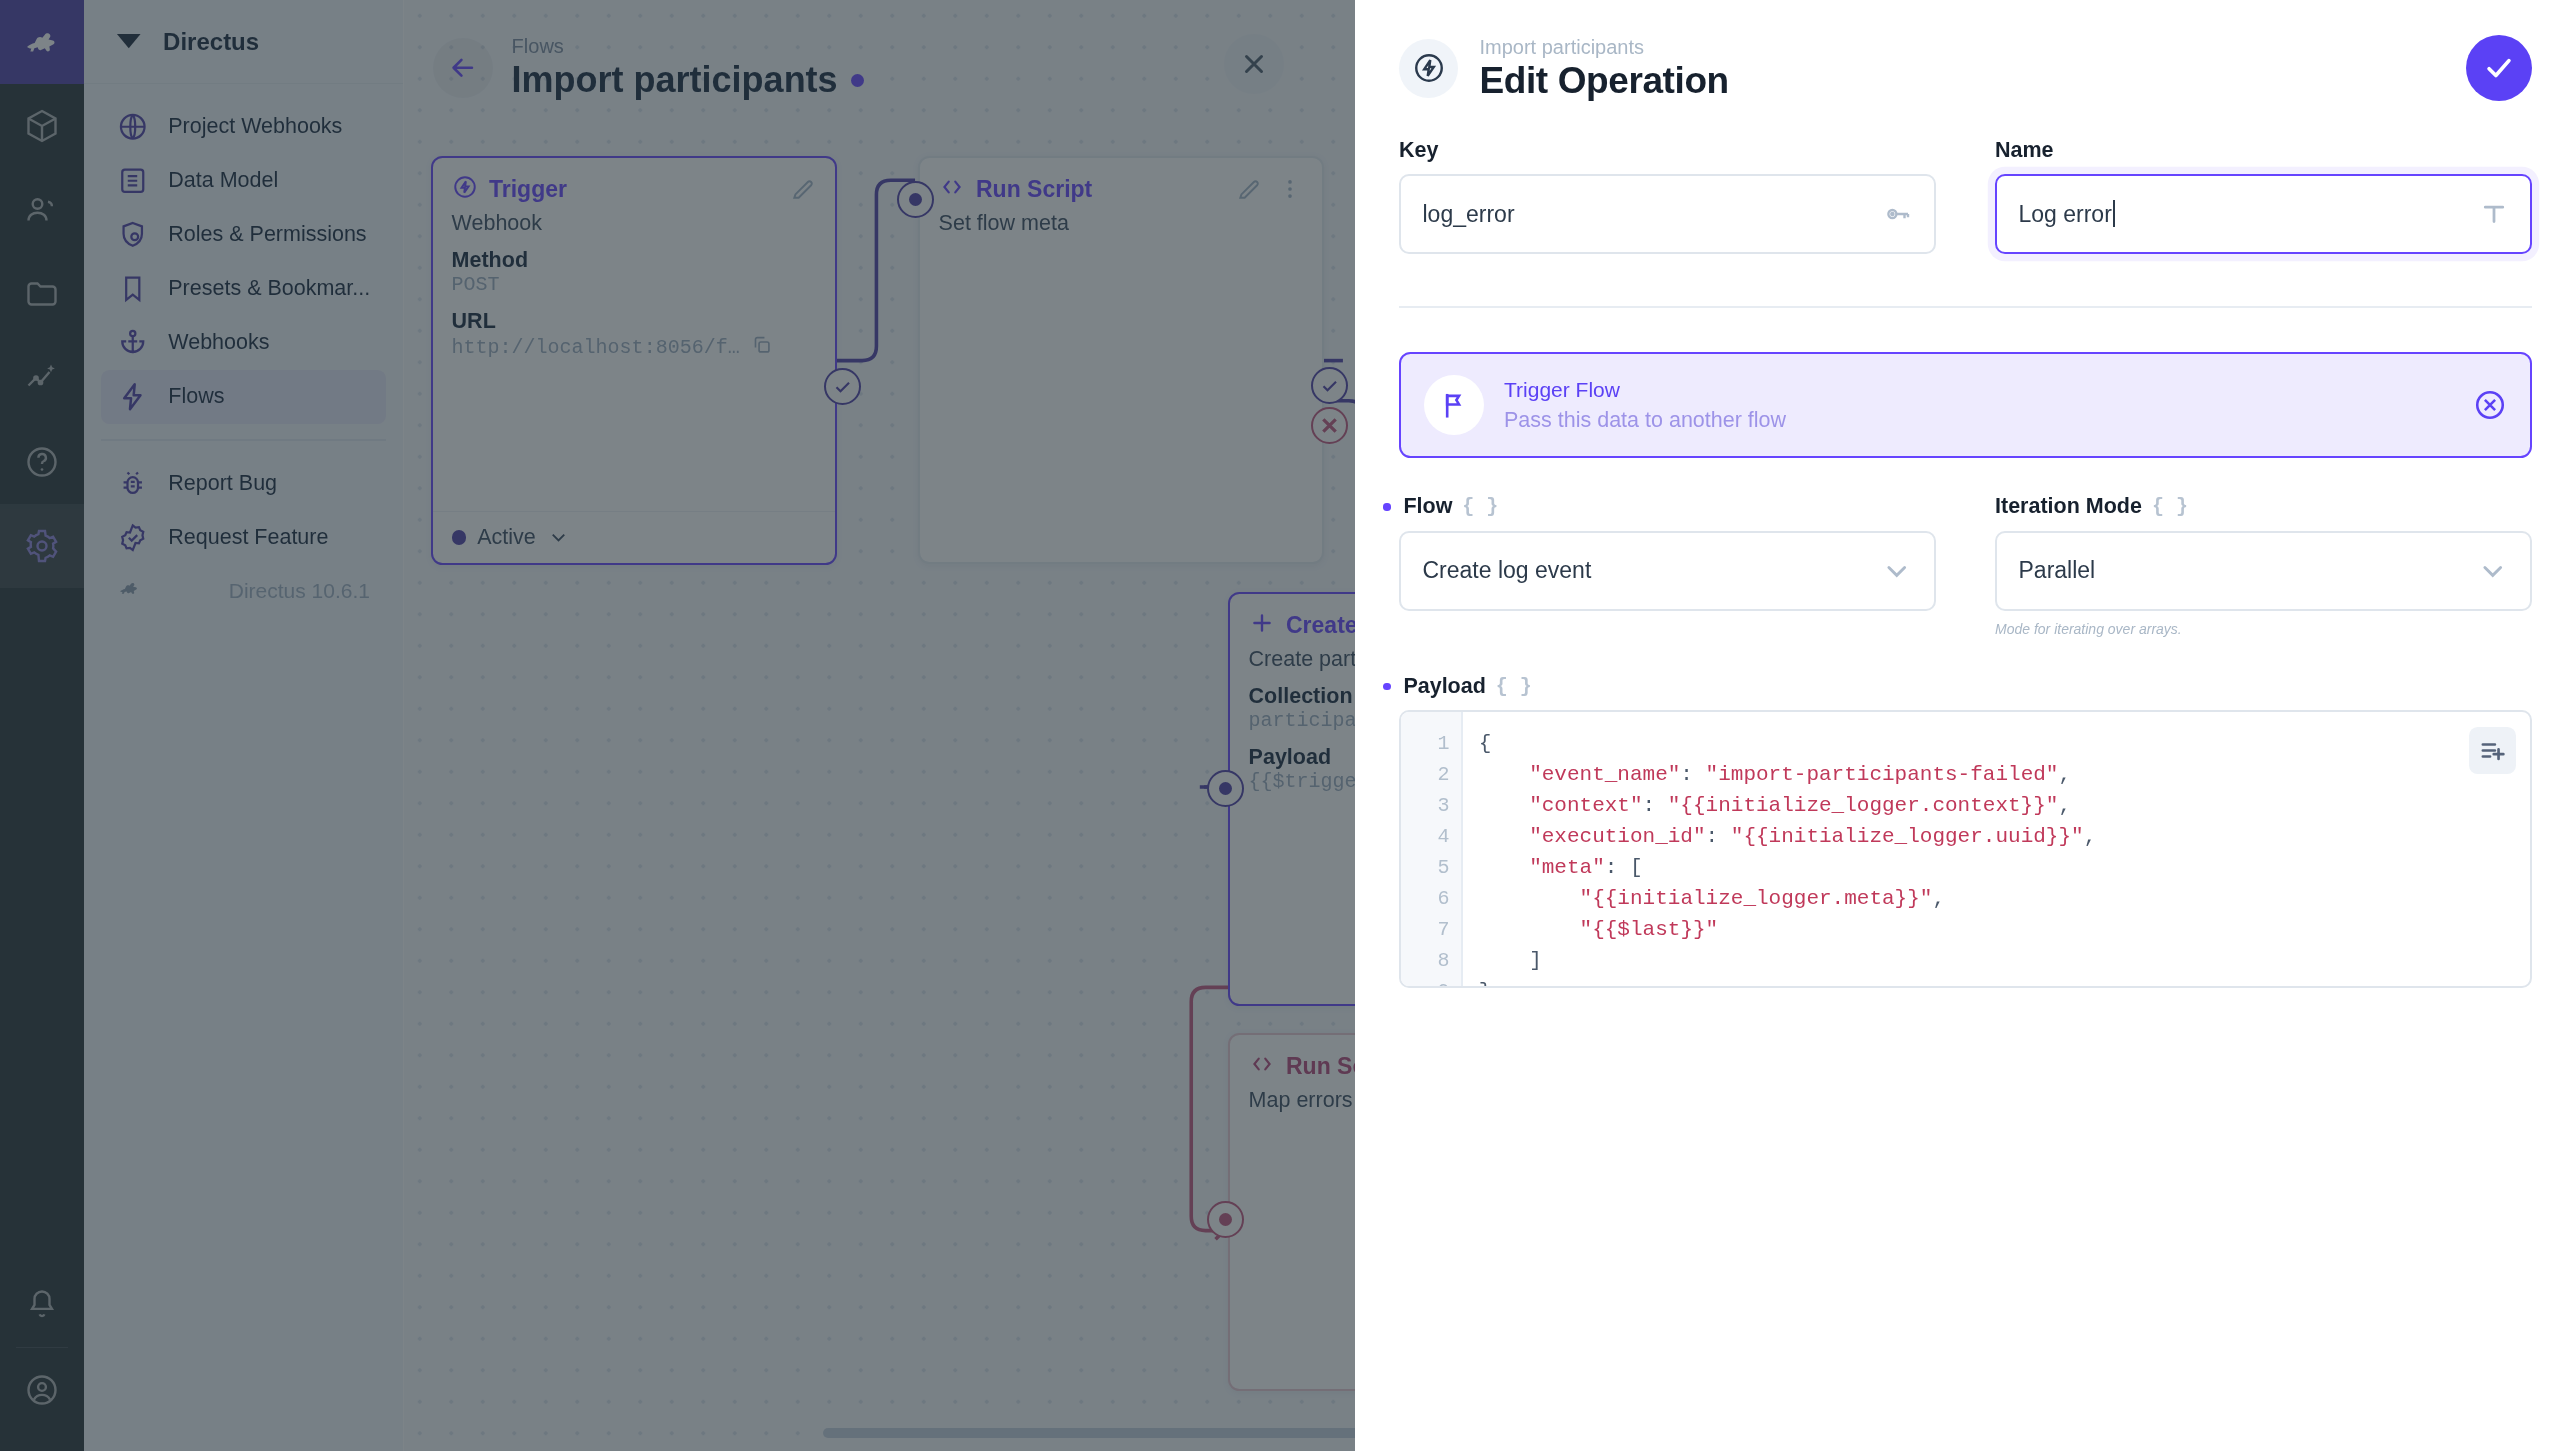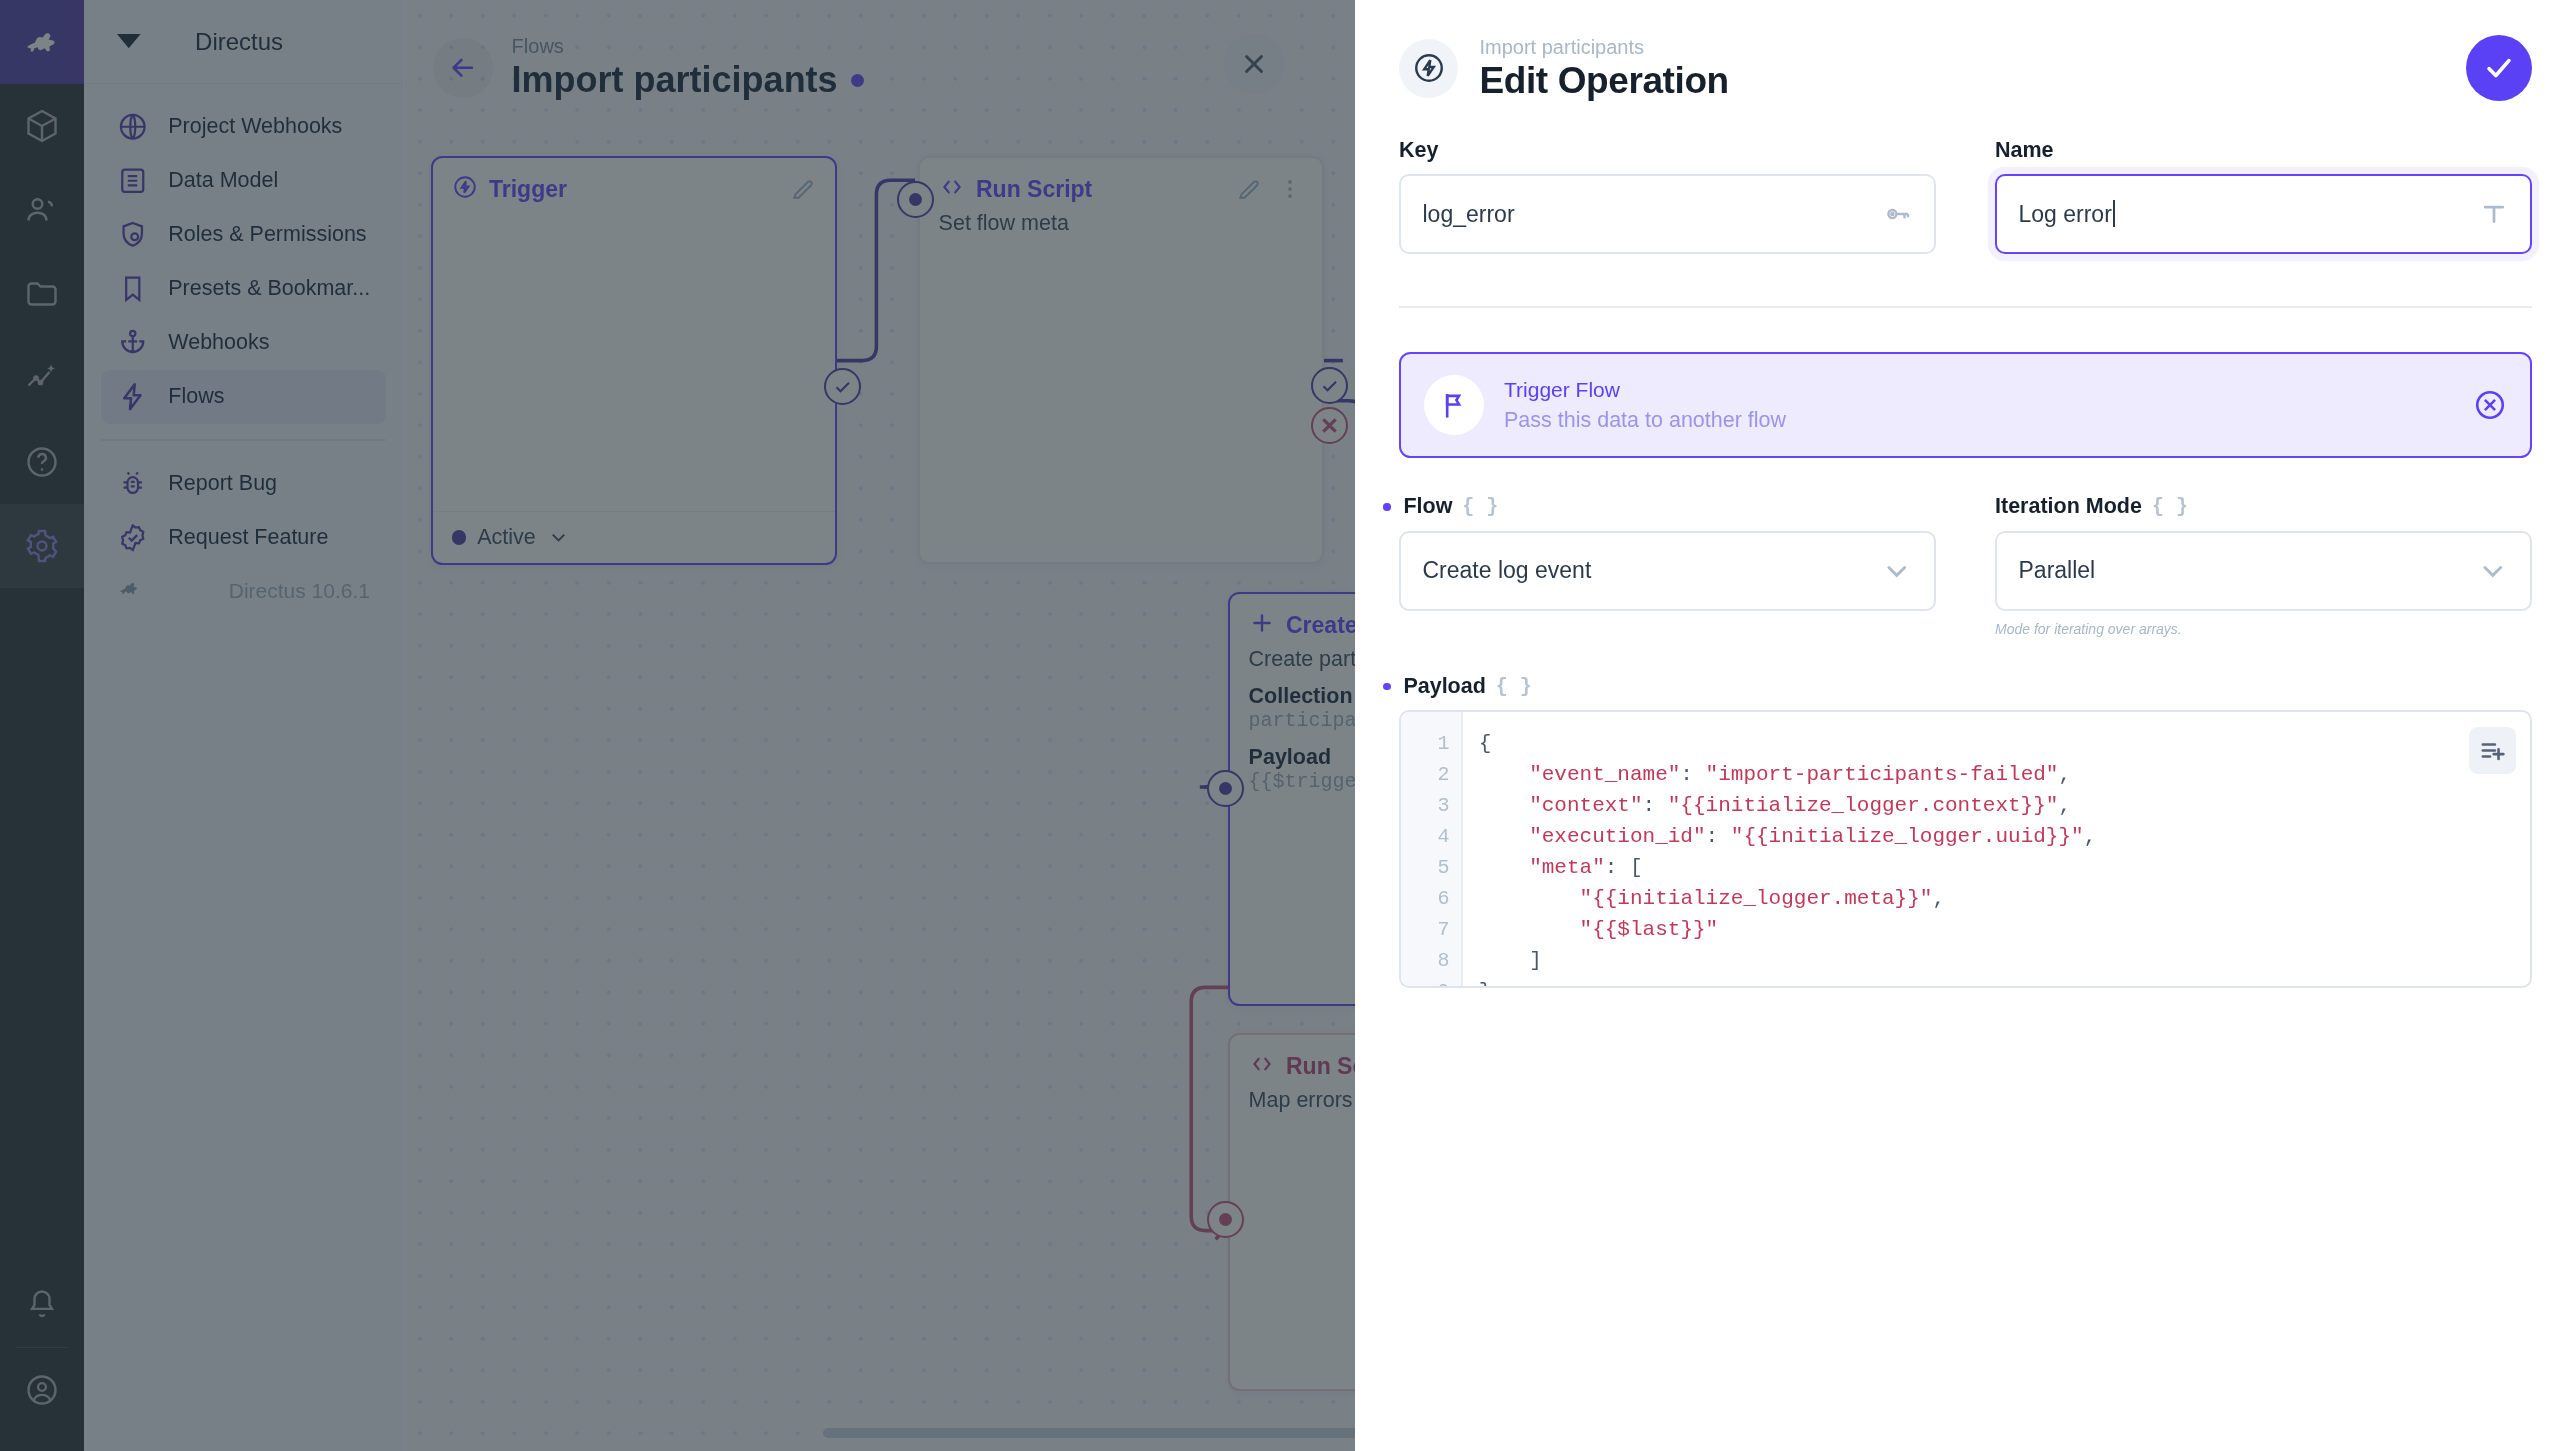--- a/index.html
+++ b/index.html
@@ -34,21 +34,21 @@
   
   #module-nav {
     position: absolute; left: 84px; top: 0; width: 319px; height: 1451px;
     background: #f0f4f9;
   }
   #nav-head {
     height: 84px; display: flex; align-items: center; gap: 18.6px;
     padding: 0 29px; border-bottom: 1.4px solid #e4eaf1;
   }
   #nav-head .brandmark { width: 31.5px; height: 31.5px; }
-  #nav-head .brandname { font-size: 24px; color: #172940; font-weight: 400; margin-left: 32px; }
+  #nav-head .brandname { font-size: 24px; color: #172940; font-weight: 700; }
   #nav-list { padding: 15.7px 17px 0 17px; }
   .nav-item {
     display: flex; align-items: center; gap: 18.6px;
     height: 54px; padding: 0 15.7px; border-radius: 8.6px;
     color: #172940; font-size: 21.5px;
   }
   .nav-item.selected { background: rgba(108,78,240,.09); }
   .nav-item .ico { width: 33px; height: 33px; flex: 0 0 33px; color: #4e3fa8; display:flex; align-items:center; justify-content:center;}
   .nav-item .ico svg { width: 31.5px; height: 31.5px; }
   .nav-label { white-space: nowrap; overflow: hidden; text-overflow: ellipsis; }
@@ -444,20 +444,35 @@
                 <circle cx="12" cy="12" r="9"></circle>
                 <path d="M12.8 6.8 8.8 12.6h3.1l-.6 4.6 4-5.8h-3.1z"></path>
               </svg>
           </span>
           <span>Trigger</span>
         </div>
         <div class="node-acts">
           <span>
             <svg viewBox="0 0 24 24" fill="none" stroke="currentColor" stroke-width="1.8">
                 <path d="M4 20h4L19.5 8.5a2.1 2.1 0 0 0-3-3L5 17z"></path>
+              </svg>
+          </span>
+        </div>
+      </div>
+      <div class="node-body">
+        <div class="row-name">Webhook</div>
+        <div class="row-k">Method</div>
+        <div class="row-v">POST</div>
+        <div class="row-k">URL</div>
+        <div class="row-v">
+          <span>http://localhost:8056/f…</span>
+          <span>
+            <svg viewBox="0 0 24 24" width="21.5" height="21.5" fill="none" stroke="#9bacc0" stroke-width="1.8">
+                <rect x="9" y="9" width="11" height="11" rx="2"></rect>
+                <path d="M5 15V6a2 2 0 0 1 2-2h8"></path>
               </svg>
           </span>
         </div>
       </div>
       <div class="node-ft" style="position:absolute;bottom:0;left:0;right:0">
         <span class="status-dot"></span>
         <span>Active</span>
         <svg viewBox="0 0 24 24" fill="none" stroke="currentColor" stroke-width="2">
             <path d="M6 9l6 6 6-6"></path>
           </svg>

